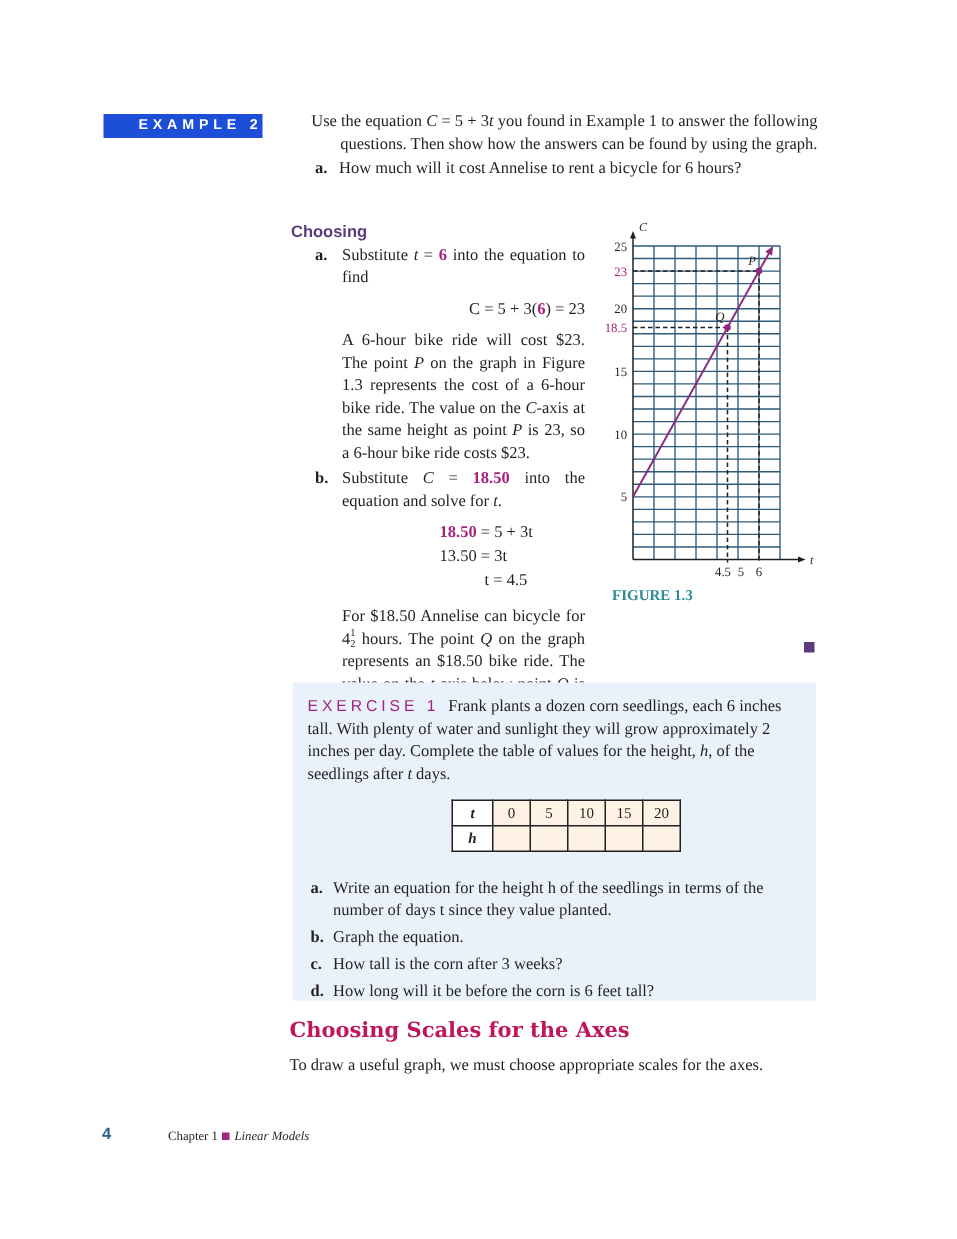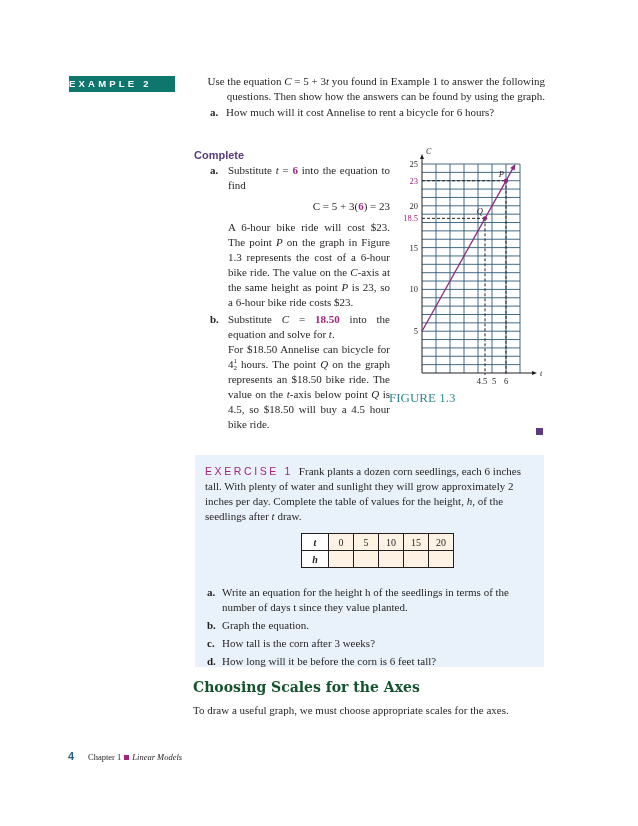--- a/index.html
+++ b/index.html
@@ -1,76 +1,81 @@
 <!DOCTYPE html>
 <html><head>
 <meta charset="utf-8">
 <style>
   * { box-sizing: border-box; margin: 0; padding: 0; }
   html, body { width: 638px; height: 826px; background: #ffffff; overflow: hidden; }
   body { position: relative; font-family: "Liberation Serif", "DejaVu Serif", serif; color: #231f20; font-size: 11px; line-height: 15px; }
   .abs { position: absolute; }
   i, .it { font-style: italic; }
   .mag { color: #a3237f; font-weight: bold; }
-  .badge { left: 69px; top: 76px; width: 106px; height: 16px; background: #0f766e; color: #fff; font-family: "Liberation Sans", "DejaVu Sans", sans-serif; font-weight: bold; font-size: 9.5px; letter-spacing: 3.2px; text-align: left; line-height: 16px; }
+  .badge { left: 69px; top: 76px; width: 106px; height: 16px; background: #1d4ed8; color: #fff; font-family: "Liberation Sans", "DejaVu Sans", sans-serif; font-weight: bold; font-size: 9.5px; letter-spacing: 3.2px; text-align: right; line-height: 16px; }
   .intro { left: 195px; top: 74px; width: 350px; text-align: right; }
   .qlist { left: 210px; top: 105px; width: 340px; }
   .qlist div { margin-bottom: 2px; }
   .qlist span.lab { display: inline-block; width: 16px; font-weight: bold; }
   .sol-h { left: 194px; top: 148px; font-family: "Liberation Sans", "DejaVu Sans", sans-serif; font-weight: bold; font-size: 11px; color: #5b3a7e; }
   .sol { left: 210px; top: 163px; width: 180px; text-align: justify; }
   .sol .lab { position: absolute; left: 0; font-weight: bold; }
   .sol .txt { margin-left: 18px; }
   .eq { text-align: right; margin: 6px 0 6px 0; }
   .eqs { margin-left: 65px; margin-top: 6px; margin-bottom: 8px; }
   .eqs div { height: 16px; }
   .endsq { left: 536px; top: 428px; width: 7px; height: 7px; background: #5b3a7e; }
-  .fig-cap { left: 389px; top: 390px; font-family: "Liberation Serif", serif; font-weight: normal; font-size: 13px; color: #2d8b92; }
+  .fig-cap { left: 408px; top: 390px; font-family: "Liberation Serif", serif; font-weight: bold; font-size: 10px; color: #2d8b92; }
   .graph { left: 395px; top: 143px; width: 160px; height: 250px; }
   .ex-box { left: 195px; top: 455px; width: 349px; height: 212px; background: #e9f2fb; }
   .ex-text { left: 205px; top: 464px; width: 330px; }
   .ex-label { font-family: "Liberation Sans", "DejaVu Sans", sans-serif; font-weight: normal; color: #a3237f; letter-spacing: 2.6px; font-size: 10.5px; margin-right: 6px; }
   table.tv { position: absolute; left: 301px; top: 533px; border-collapse: collapse; font-size: 10px; }
   table.tv td { border: 1px solid #231f20; width: 25px; height: 17px; text-align: center; background: #fdf2e3; }
   table.tv td.hd { width: 27px; background: #ffffff; font-style: italic; font-weight: bold; }
   .ex-q { left: 207px; top: 585px; width: 330px; }
   .ex-q div { margin-bottom: 3px; position: relative; padding-left: 15px; }
   .ex-q .lab { position: absolute; left: 0; font-weight: bold; }
-  .sec-h { left: 193px; top: 680px; font-family: "DejaVu Serif", serif; font-weight: bold; font-size: 14px; color: #14532d; }
+  .sec-h { left: 193px; top: 680px; font-family: "DejaVu Serif", serif; font-weight: bold; font-size: 14px; color: #be185d; }
   .sec-p { left: 193px; top: 703px; width: 360px; }
   .pgnum { left: 68px; top: 749px; font-family: "Liberation Sans", sans-serif; font-weight: bold; font-size: 11px; color: #2b5f8e; }
-  .footer { left: 88px; top: 750px; font-size: 8.5px; }
+  .footer { left: 112px; top: 750px; font-size: 8.5px; }
   .sq { display: inline-block; width: 5px; height: 5px; background: #a3237f; margin: 0 3px 1px 3px; vertical-align: middle; }
   .frac { display: inline-block; font-size: 7px; line-height: 7px; vertical-align: middle; text-align: center; }
 </style>
 </head>
 <body>
 
 <div class="abs badge">EXAMPLE 2</div>
 <div class="abs intro">
   <span>Use the equation </span><i>C</i><span> = 5 + 3</span><i>t</i><span> you found in Example 1 to answer the following questions. Then show how the answers can be found by using the graph.</span>
 </div>
 <div class="abs qlist">
   <div><span class="lab">a.</span><span>How much will it cost Annelise to rent a bicycle for 6 hours?</span></div>
 </div>
 
-<div class="abs sol-h">Complete</div>
+<div class="abs sol-h">Choosing</div>
 <div class="abs sol">
   <div style="position:relative">
     <span class="lab">a.</span>
     <div class="txt">
       <span>Substitute </span><i>t</i><span> = </span><span class="mag">6</span><span> into the equation to find</span>
       <div class="eq"><span>C = 5 + 3(</span><span class="mag">6</span><span>) = 23</span></div>
       <div><span>A 6-hour bike ride will cost $23. The point </span><i>P</i><span> on the graph in Figure 1.3 represents the cost of a 6-hour bike ride. The value on the </span><i>C</i><span>-axis at the same height as point </span><i>P</i><span> is 23, so a 6-hour bike ride costs $23.</span></div>
     </div>
   </div>
   <div style="position:relative; margin-top:2px">
     <span class="lab">b.</span>
     <div class="txt">
       <span>Substitute </span><i>C</i><span> = </span><span class="mag">18.50</span><span> into the equation and solve for </span><i>t</i><span>.</span>
+      <div class="eqs">
+        <div><span class="mag">18.50</span><span> = 5 + 3t</span></div>
+        <div>13.50 = 3t</div>
+        <div style="padding-left:30px">t = 4.5</div>
+      </div>
       <div><span>For $18.50 Annelise can bicycle for </span><span>4</span><span class="frac"><span>1</span><br><span>2</span></span><span> hours. The point </span><i>Q</i><span> on the graph represents an $18.50 bike ride. The value on the </span><i>t</i><span>-axis below point </span><i>Q</i><span> is 4.5, so $18.50 will buy a 4.5 hour bike ride.</span></div>
     </div>
   </div>
 </div>
 <div class="abs endsq"></div>
 
 <svg class="abs graph" id="graph" viewBox="0 0 160 250" width="160" height="250">
     <line x1="41" y1="230" x2="41" y2="21" stroke="#2d5a78" stroke-width="0.9"></line>
     <line x1="55" y1="230" x2="55" y2="21" stroke="#2d5a78" stroke-width="0.9"></line>
     <line x1="69" y1="230" x2="69" y2="21" stroke="#2d5a78" stroke-width="0.9"></line>
@@ -127,21 +132,21 @@
     <polygon points="120.3748310921962,20.925659729122774 115.18009546346717,24.89740012189936 119.72058016774794,27.431960961609526" fill="#8b2a7f"></polygon>
     <circle cx="90" cy="75.34" r="2.2" fill="#8b2a7f"></circle>
     <text x="88" y="71.34" font-size="8.5" font-style="italic" text-anchor="end" font-family="Liberation Serif, serif" fill="#231f20">Q</text>
     <circle cx="111" cy="37.72" r="2.2" fill="#8b2a7f"></circle>
     <text x="109" y="33.72" font-size="8.5" font-style="italic" text-anchor="end" font-family="Liberation Serif, serif" fill="#231f20">P</text>
   </svg>
 <div class="abs fig-cap">FIGURE 1.3</div>
 
 <div class="abs ex-box"></div>
 <div class="abs ex-text">
-  <span class="ex-label">EXERCISE 1</span><span>Frank plants a dozen corn seedlings, each 6 inches tall. With plenty of water and sunlight they will grow approximately 2 inches per day. Complete the table of values for the height, </span><i>h</i><span>, of the seedlings after </span><i>t</i><span> draw.</span>
+  <span class="ex-label">EXERCISE 1</span><span>Frank plants a dozen corn seedlings, each 6 inches tall. With plenty of water and sunlight they will grow approximately 2 inches per day. Complete the table of values for the height, </span><i>h</i><span>, of the seedlings after </span><i>t</i><span> days.</span>
 </div>
 <table class="tv">
   <tbody>
       <tr>
     <td class="hd">t</td>
     <td>0</td>
     <td>5</td>
     <td>10</td>
     <td>15</td>
     <td>20</td>

